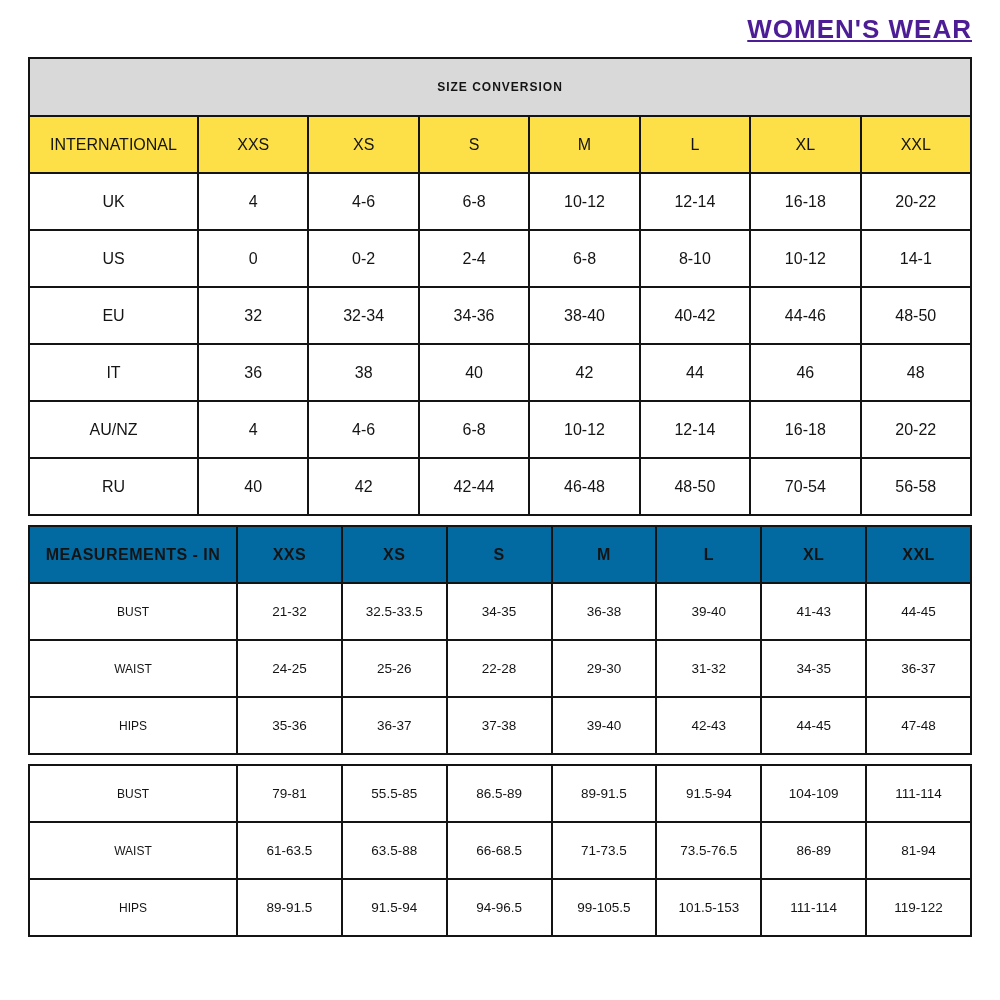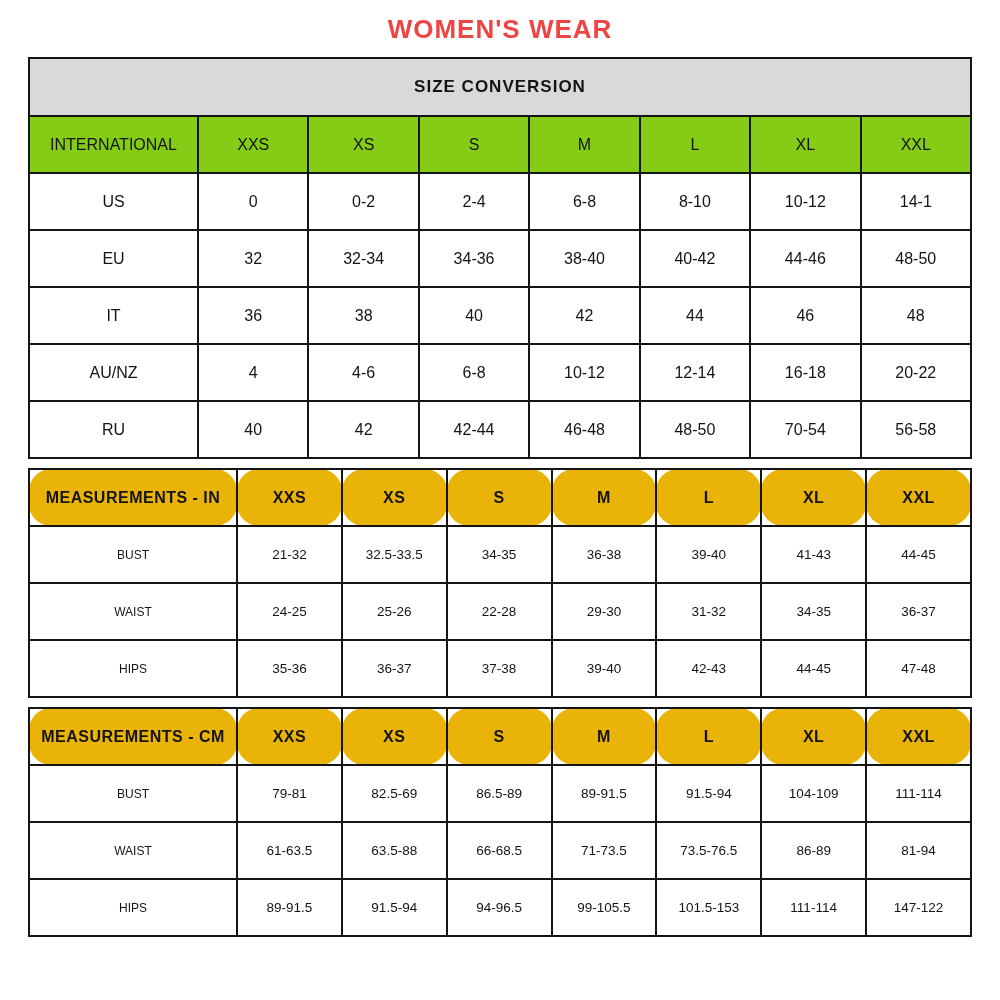--- a/index.html
+++ b/index.html
@@ -5,48 +5,49 @@
   html,body{margin:0;padding:0;background:#ffffff;}
   .page{
     width:1000px;height:1000px;box-sizing:border-box;
     padding:12px 28px 0 28px;
     background:#ffffff;color:#141414;
     font-family:"Liberation Sans",sans-serif;
     overflow:hidden;
   }
   .title{
     margin:2px 0 12px 0;
-    text-align:center;
+    text-align:right;
     font-size:26px;font-weight:700;letter-spacing:1px;
-    color:#ef4444;
+    color:#4c1d95;
+    text-decoration:underline;
   }
   table.tbl{
     width:944px;
     border-collapse:collapse;
     table-layout:fixed;
     margin:0 0 9px 0;
   }
   .tbl th,.tbl td{
     border:2px solid #141414;
     text-align:center;vertical-align:middle;
     padding:0 2px;color:#141414;
     overflow:hidden;white-space:nowrap;
   }
   th.banner{
     height:56px;background:#d9d9d9;
-    font-size:17px;font-weight:700;letter-spacing:1px;
+    font-size:12px;font-weight:700;letter-spacing:1px;
   }
   .tbl td{height:55px;font-size:16px;font-weight:400;}
   
   .tbl-size col.label-col{width:169px;}
   .tbl-meas col.label-col{width:208px;}
   
-  .tbl-size tr.header-row td{background:#84cc16;font-weight:400;font-size:16px;}
-  
-  .tbl-meas tr.header-row td{background:#eab308;font-weight:700;font-size:16px;letter-spacing:.5px;border-radius:22px;}
+  .tbl-size tr.header-row td{background:#fde047;font-weight:400;font-size:16px;}
+  
+  .tbl-meas tr.header-row td{background:#0369a1;font-weight:700;font-size:16px;letter-spacing:.5px;}
   
   .tbl-meas tr.data-row td{font-size:13.5px;}
   .tbl-meas tr.data-row td:first-child{font-size:12px;}
 </style>
 </head>
 <body>
 
 <div class="page">
 
   <h1 class="title">WOMEN'S WEAR</h1>
@@ -72,20 +73,30 @@
           <td>INTERNATIONAL</td>
           <td>XXS</td>
           <td>XS</td>
           <td>S</td>
           <td>M</td>
           <td>L</td>
           <td>XL</td>
           <td>XXL</td>
         </tr>
         <tr class="data-row">
+          <td>UK</td>
+          <td>4</td>
+          <td>4-6</td>
+          <td>6-8</td>
+          <td>10-12</td>
+          <td>12-14</td>
+          <td>16-18</td>
+          <td>20-22</td>
+        </tr>
+        <tr class="data-row">
           <td>US</td>
           <td>0</td>
           <td>0-2</td>
           <td>2-4</td>
           <td>6-8</td>
           <td>8-10</td>
           <td>10-12</td>
           <td>14-1</td>
         </tr>
         <tr class="data-row">
@@ -191,34 +202,24 @@
       <col class="label-col">
         <col>
         <col>
         <col>
         <col>
         <col>
         <col>
         <col>
     </colgroup>
     <tbody>
-        <tr class="header-row">
-          <td>MEASUREMENTS - CM</td>
-          <td>XXS</td>
-          <td>XS</td>
-          <td>S</td>
-          <td>M</td>
-          <td>L</td>
-          <td>XL</td>
-          <td>XXL</td>
-        </tr>
         <tr class="data-row">
           <td>BUST</td>
           <td>79-81</td>
-          <td>82.5-69</td>
+          <td>55.5-85</td>
           <td>86.5-89</td>
           <td>89-91.5</td>
           <td>91.5-94</td>
           <td>104-109</td>
           <td>111-114</td>
         </tr>
         <tr class="data-row">
           <td>WAIST</td>
           <td>61-63.5</td>
           <td>63.5-88</td>
@@ -229,18 +230,18 @@
           <td>81-94</td>
         </tr>
         <tr class="data-row">
           <td>HIPS</td>
           <td>89-91.5</td>
           <td>91.5-94</td>
           <td>94-96.5</td>
           <td>99-105.5</td>
           <td>101.5-153</td>
           <td>111-114</td>
-          <td>147-122</td>
+          <td>119-122</td>
         </tr>
       </tbody>
   </table>
 
 </div>
 
 </body></html>

